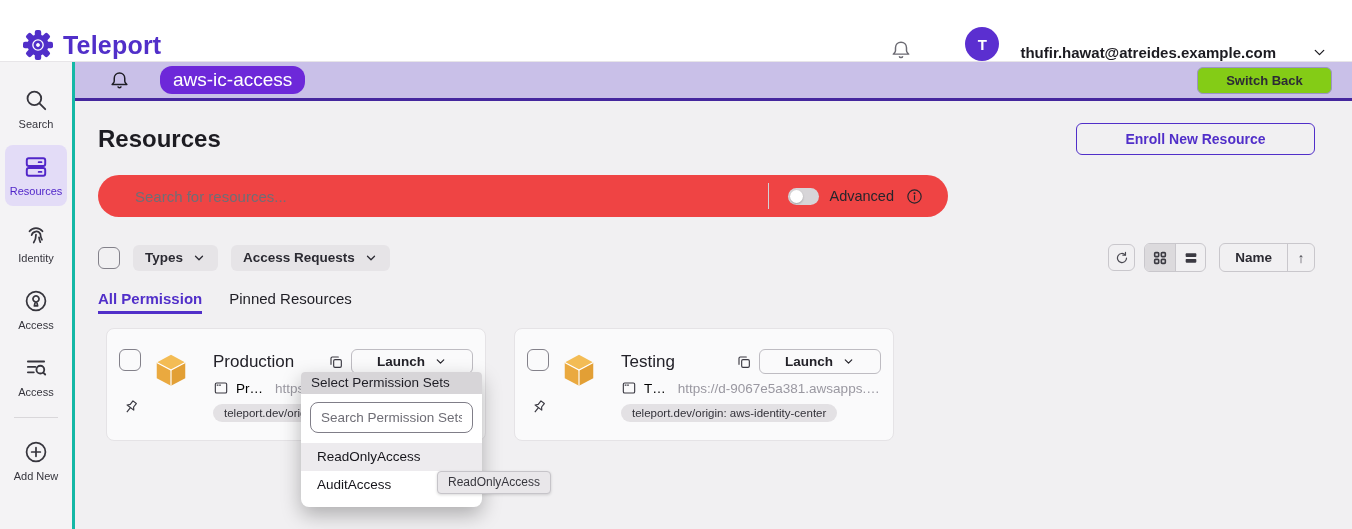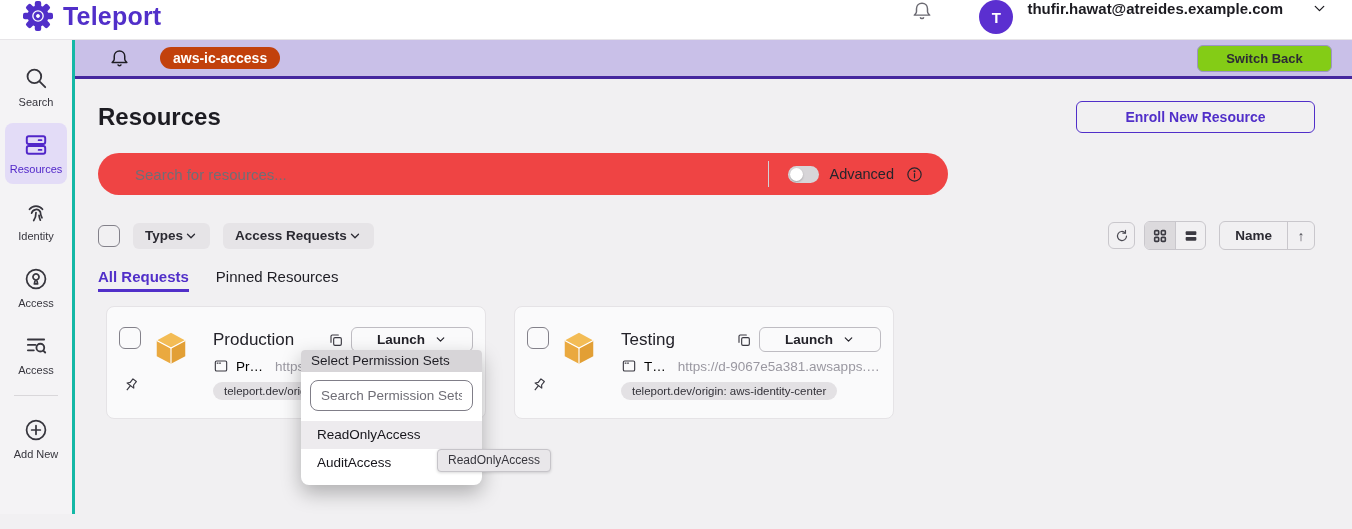--- a/index.html
+++ b/index.html
@@ -1,20 +1,20 @@
 <!DOCTYPE html>
 <html><head>
 <meta charset="utf-8">
 <style>
   * { margin:0; padding:0; box-sizing:border-box; }
   body { font-family:"Liberation Sans", sans-serif; background:#fff; }
   .app { width:1352px; height:529px; overflow:hidden; position:relative; background:#f1f0f2; }
 
   
-  .topbar { height:40px; background:#fff; border-bottom:1px solid #e7e5e8; display:flex; align-items:flex-start; padding:0 22px; }
+  .topbar { height:62px; background:#fff; border-bottom:1px solid #e7e5e8; display:flex; align-items:flex-end; padding:0 22px;gap:7px; }
   .logo { display:flex; align-items:center; gap:9px; }
   .brand { font-size:25px; font-weight:800; color:#512fc9; letter-spacing:.2px; }
   .topbar .spacer { flex:1; }
   .top-bell { color:#6b6a72; margin-right:46px; display:flex; }
   .avatar { width:34px; height:34px; border-radius:50%; background:#5b2fd0; color:#fff; font-weight:700; font-size:15px; display:flex; align-items:center; justify-content:center; }
   .email { font-size:15px; font-weight:600; color:#1c1b21; margin-left:14px; }
   .top-chevron { color:#1c1b21; margin-left:28px; margin-right:2px; display:flex; }
 
   .body { display:flex; height:474px; }
 
@@ -26,21 +26,21 @@
   .side-item.active { background:#e3dcf7; border-radius:8px; color:#5126c9; }
   .side-item.active svg { stroke:#5126c9; }
   .side-item.active .lbl { color:#5126c9; }
   .side-divider { width:44px; border-top:1px solid #d9d7da; margin:4px 0 12px; }
 
   
   .main { flex:1; display:flex; flex-direction:column; background:#f1f0f2; min-width:0; }
 
   .banner { height:39px; background:#c9c0e8; border-bottom:3px solid #45279e; display:flex; align-items:center; padding:0 20px 0 34px; }
   .banner-bell { color:#1e1d24; display:flex; }
-  .banner-badge { margin-left:30px; background:#c2410c; color:#fff; font-weight:700; font-size:14px; padding:3px 13px; border-radius:12px; }
+  .banner-badge { margin-left:30px; background:#6d28d9; color:#fff; font-weight:400; font-size:19px; padding:3px 13px; border-radius:12px; }
   .banner-msg { margin-left:11px; font-weight:700; font-size:13.5px; color:#1e1d24; }
   .banner .spacer { flex:1; }
   .switch-back { width:135px; height:27px; background:#84cc16; border:1px solid #9c93c8; border-radius:6px; font-weight:700; font-size:13px; color:#2c2b35; display:flex; align-items:center; justify-content:center; cursor:pointer; }
 
   .content { padding:22px 37px 0 23px; flex:1; }
 
   .title-row { display:flex; align-items:center; justify-content:space-between; }
   .page-title { font-size:24px; font-weight:800; color:#1d1c22; }
   .enroll-btn { width:239px; height:32px; border:1.3px solid #512fc9; border-radius:6px; background:transparent; color:#512fc9; font-weight:700; font-size:14px; display:flex; align-items:center; justify-content:center; cursor:pointer; }
 
@@ -49,21 +49,21 @@
   .search-input { flex:1; height:100%; background:transparent; border:none; outline:none; padding:0 12px 0 37px; font-size:15px; color:#26252c; font-family:inherit; }
   .search-input::placeholder { color:#6f6e76; }
   .adv-section { display:flex; align-items:center; gap:11px; padding:0 24px 0 19px; border-left:1px solid #d3d1d5; height:26px; }
   .toggle { width:31px; height:17px; border-radius:9px; background:#d7d5d8; position:relative; cursor:pointer; flex:none; }
   .toggle .knob { position:absolute; left:2px; top:2px; width:13px; height:13px; border-radius:50%; background:#fff; box-shadow:0 1px 2px rgba(0,0,0,.25); }
   .adv-label { font-size:14.5px; color:#26252c; }
   .info-ic { color:#26252c; display:flex; cursor:pointer; }
 
   .filter-row { margin-top:26px; display:flex; align-items:center; }
   .checkbox { width:22px; height:22px; border:1.5px solid #83818a; border-radius:6px; background:transparent; cursor:pointer; flex:none; }
-  .chip-btn { margin-left:13px; height:26px; background:#e6e4e7; border:none; border-radius:6px; padding:0 12px; display:flex; align-items:center; gap:1px; font-weight:700; font-size:13.5px; color:#2b2a32; cursor:pointer; font-family:inherit; }
+  .chip-btn { margin-left:13px; height:26px; background:#e6e4e7; border:none; border-radius:6px; padding:0 12px; display:flex; align-items:center; gap:9px; font-weight:700; font-size:13.5px; color:#2b2a32; cursor:pointer; font-family:inherit; }
   .chip-btn svg { stroke:#2b2a32; }
   .filter-row .spacer { flex:1; }
   .icon-btn { width:27px; height:27px; border:1px solid #c9c7cc; border-radius:6px; background:transparent; display:flex; align-items:center; justify-content:center; color:#4a4951; cursor:pointer; }
   .view-toggle { display:flex; border:1px solid #c9c7cc; border-radius:6px; overflow:hidden; margin-left:9px; }
   .view-btn { width:30px; height:27px; display:flex; align-items:center; justify-content:center; color:#3b3a42; cursor:pointer; background:transparent; border:none; }
   .view-btn.active { background:#dcdadd; }
   .view-btn + .view-btn { border-left:1px solid #c9c7cc; }
   .sort-group { display:flex; border:1px solid #c9c7cc; border-radius:6px; overflow:hidden; margin-left:13px; }
   .sort-name { padding:0 15px; height:27px; display:flex; align-items:center; font-weight:700; font-size:13.5px; color:#2b2a32; cursor:pointer; background:transparent; border:none; font-family:inherit; }
   .sort-dir { width:27px; height:27px; border:none; border-left:1px solid #c9c7cc; background:transparent; display:flex; align-items:center; justify-content:center; font-size:14px; color:#4a4951; cursor:pointer; }
@@ -275,21 +275,21 @@
               </svg>
             </button>
           </div>
           <div class="sort-group">
             <button class="sort-name">Name</button>
             <button class="sort-dir">↑</button>
           </div>
         </div>
 
         <div class="tabs-row">
-          <span class="tab active">All Requests</span>
+          <span class="tab active">All Permission</span>
           <span class="tab">Pinned Resources</span>
         </div>
 
         <div class="cards-row">
 
           <div class="card">
             <div class="card-left">
               <span class="checkbox"></span>
               <span class="pin-ic">
                 <svg width="19" height="19" viewBox="0 0 24 24" fill="none" stroke="currentColor" stroke-width="1.5" stroke-linejoin="round">

